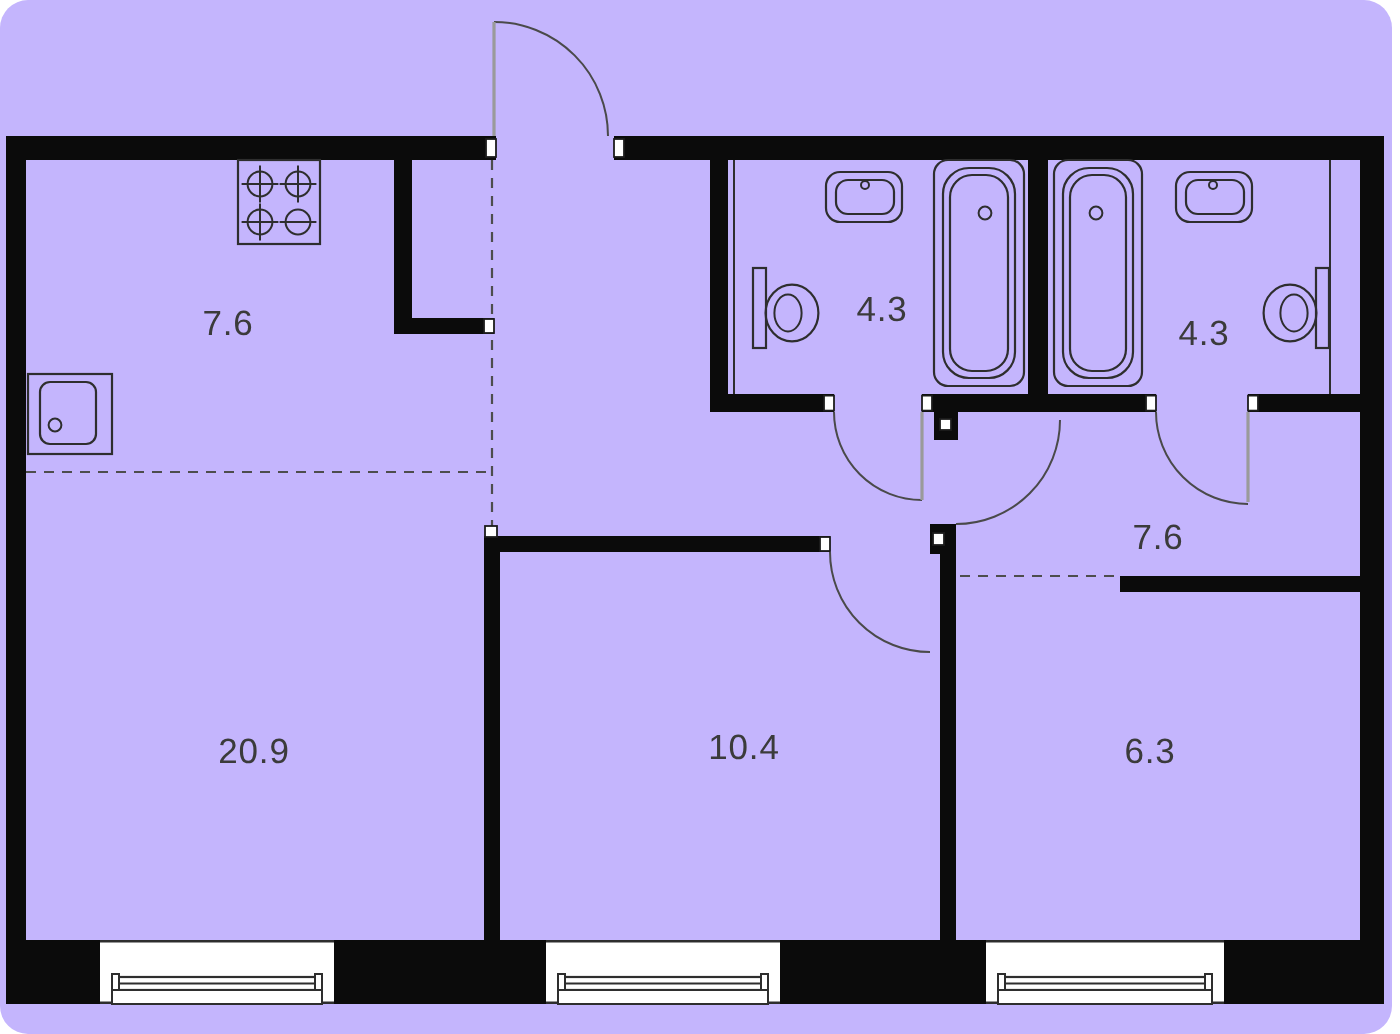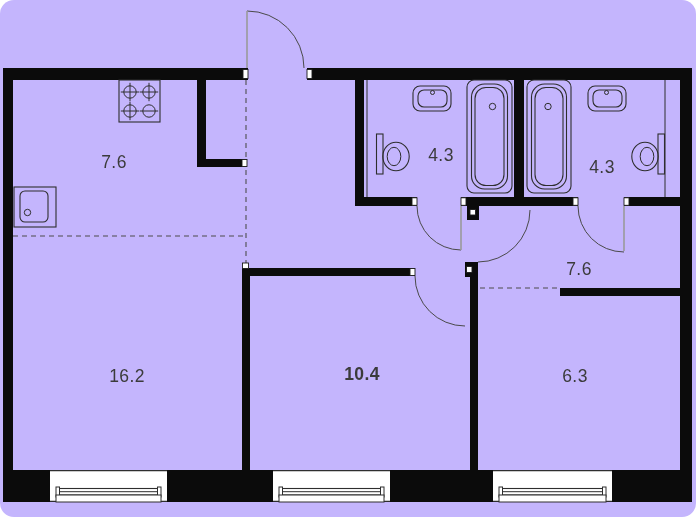--- a/index.html
+++ b/index.html
@@ -116,16 +116,16 @@
       <ellipse cx="396" cy="156.5" rx="13.2" ry="14.2" fill="none" stroke="#2e2e2e" stroke-width="1.1"></ellipse>
       <ellipse cx="394" cy="156.5" rx="6.8" ry="9.2" fill="none" stroke="#2e2e2e" stroke-width="1"></ellipse>
       <rect x="658" y="134" width="6.5" height="40" fill="none" stroke="#2e2e2e" stroke-width="1.1"></rect>
       <ellipse cx="645" cy="156.5" rx="13.2" ry="14.2" fill="none" stroke="#2e2e2e" stroke-width="1.1"></ellipse>
       <ellipse cx="647" cy="156.5" rx="6.8" ry="9.2" fill="none" stroke="#2e2e2e" stroke-width="1"></ellipse>
     </svg>
   <div class="room-label" style="left: 114px; top: 162px; color: rgb(59, 59, 59);">7.6</div>
   <div class="room-label" style="left: 441px; top: 155px; color: rgb(59, 59, 59);">4.3</div>
   <div class="room-label" style="left: 602px; top: 167px; color: rgb(59, 59, 59);">4.3</div>
   <div class="room-label" style="left: 579px; top: 269px; color: rgb(59, 59, 59);">7.6</div>
-  <div class="room-label" style="left: 127px; top: 376px; color: rgb(59, 59, 59);">16.2</div>
-  <div class="room-label" style="left: 362px; top: 374px; color: rgb(59, 59, 59); font-weight: bold;">10.4</div>
+  <div class="room-label" style="left: 127px; top: 376px; color: rgb(59, 59, 59);">20.9</div>
+  <div class="room-label" style="left: 372px; top: 374px; color: rgb(59, 59, 59);">10.4</div>
   <div class="room-label" style="left: 575px; top: 376px; color: rgb(59, 59, 59);">6.3</div>
 </div>
 
 </body></html>

